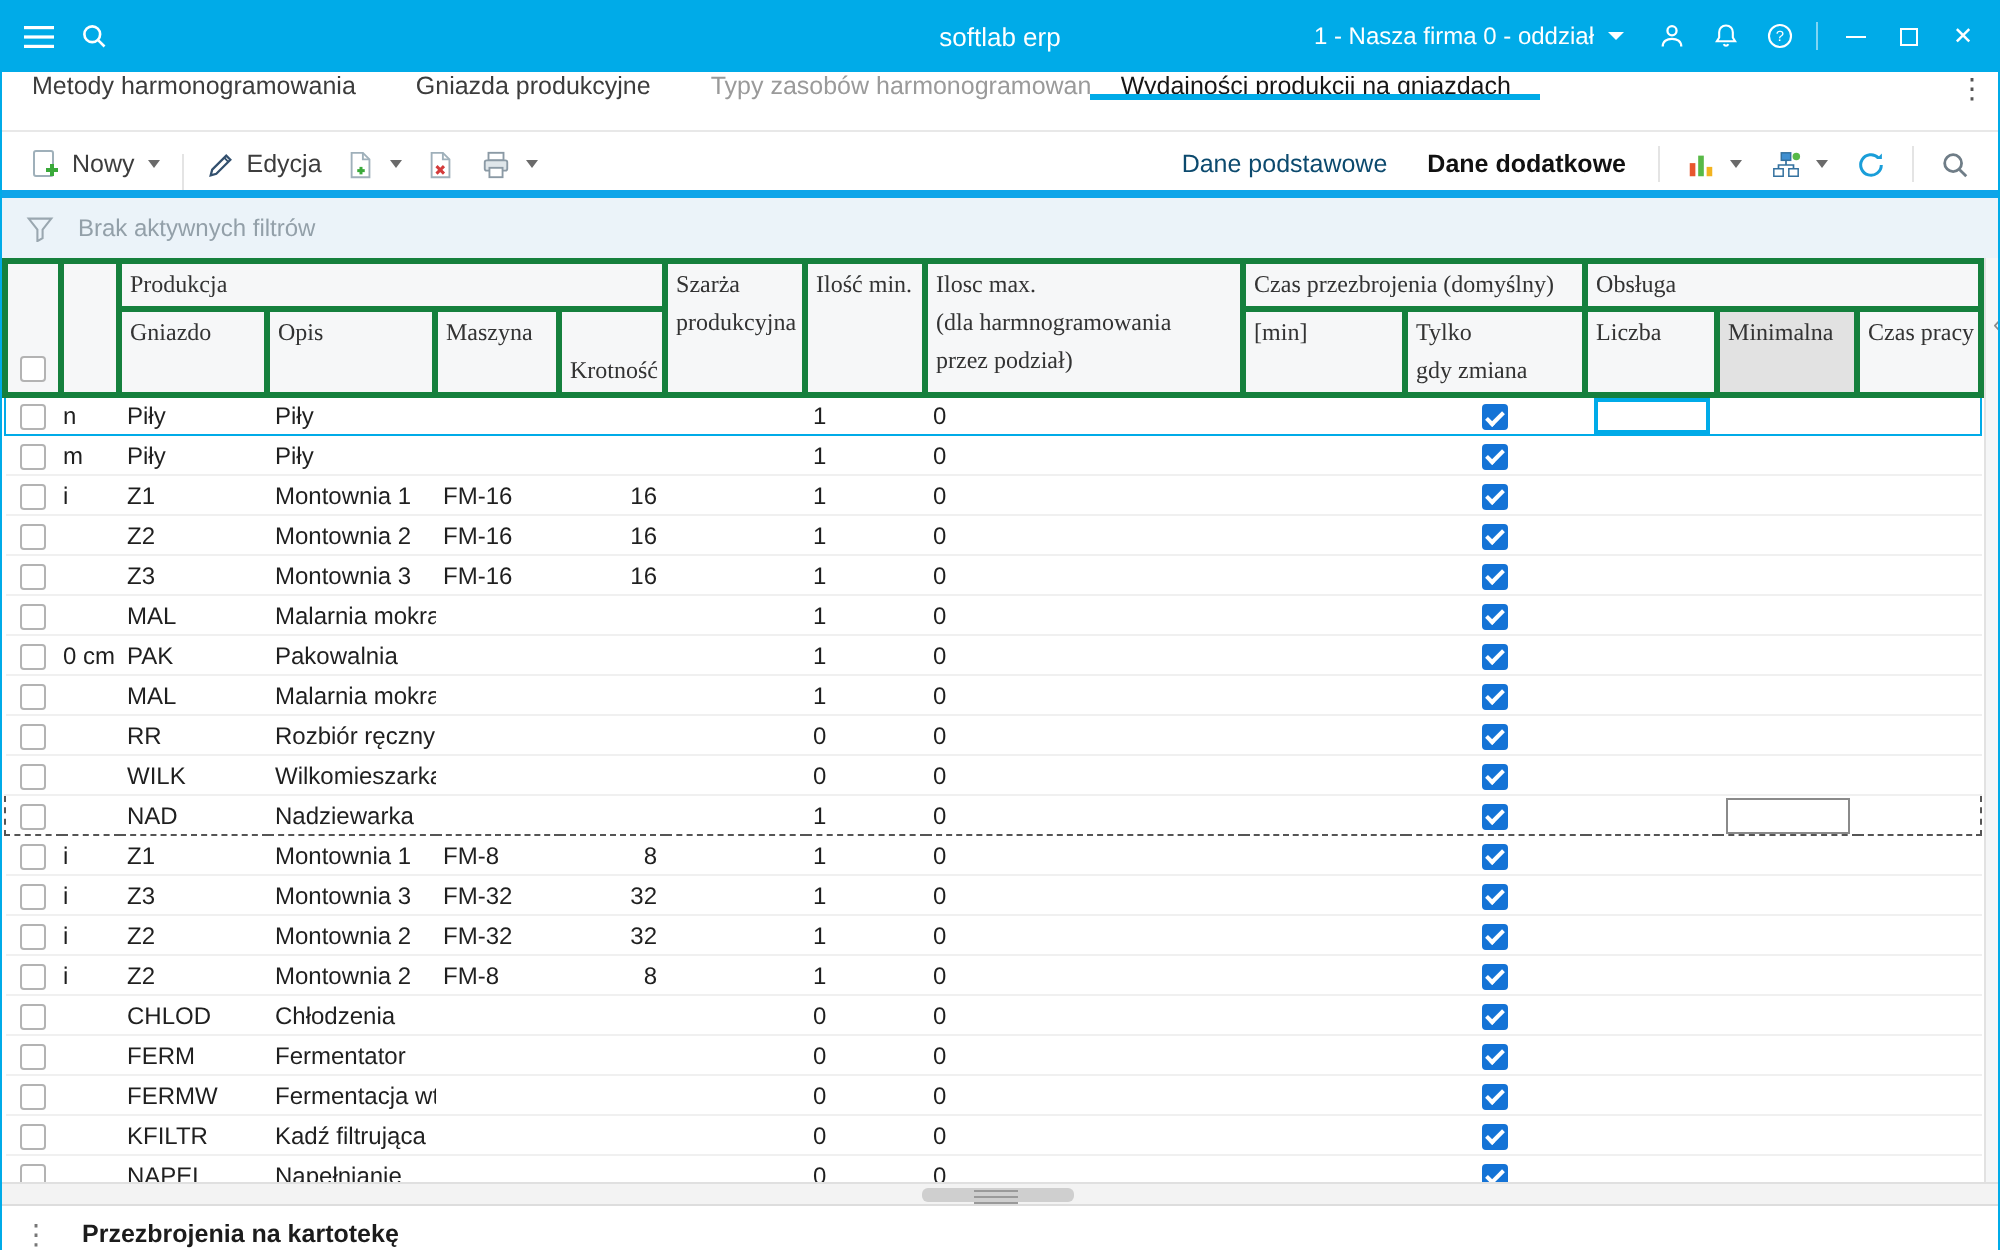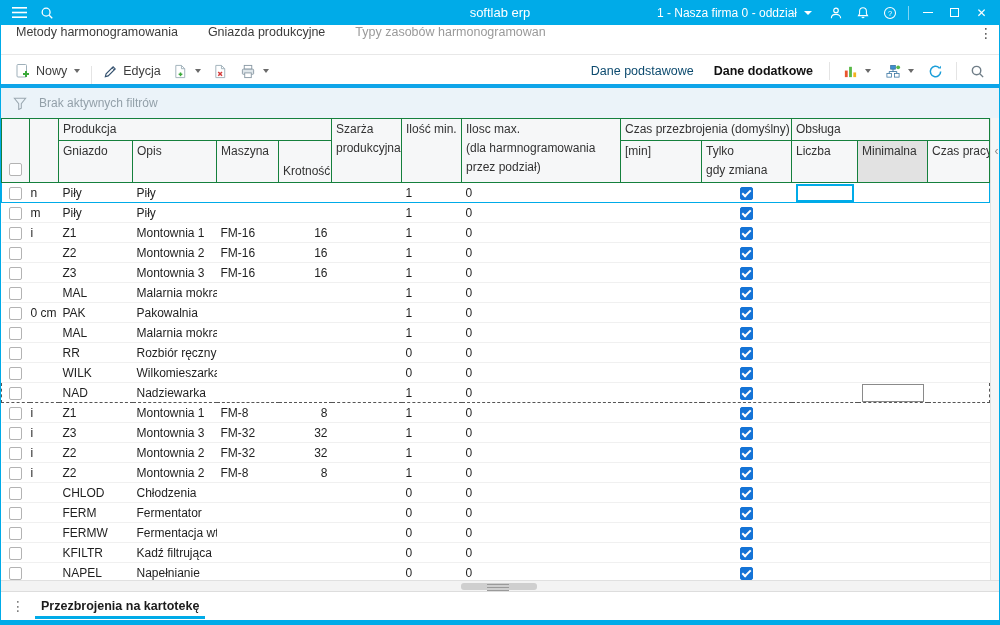--- a/index.html
+++ b/index.html
@@ -5,21 +5,21 @@
   * { margin:0; padding:0; box-sizing:border-box; }
   html,body { width:1000px; height:625px; overflow:hidden; }
   body { font-family:"Liberation Sans","DejaVu Sans",sans-serif; font-size:12px; color:#222; background:#fff; }
   .app { width:1000px; height:625px; display:flex; flex-direction:column; border-left:1px solid #00ABE8; border-right:1px solid #00ABE8; overflow:hidden; }
 
   
   .topbar { flex:0 0 25px; background:#00ABE8; display:flex; align-items:center; color:#fff; position:relative; padding:0 4px; }
   .tb-btn { width:28px; height:25px; display:flex; align-items:center; justify-content:center; cursor:pointer; }
   .tb-title { position:absolute; left:0; right:0; text-align:center; font-size:13px; pointer-events:none; }
   .tb-right { margin-left:auto; display:flex; align-items:center; }
-  .company { display:flex; align-items:center; gap:7px; font-size:12px; padding:0 10px; height:25px; }
+  .company { display:flex; align-items:center; gap:7px; font-size:12px; padding:0 10px; height:36px; }
   .tb-sep { width:1px; height:14px; background:rgba(255,255,255,.5); margin:0 5px; }
   .win-btn { width:27px; height:25px; display:flex; align-items:center; justify-content:center; }
   .minline { width:10px; height:1px; background:#fff; display:block; }
   .maxbox { width:9px; height:9px; border:1px solid #fff; display:block; }
   .xglyph { font-size:12px; line-height:1; }
   .chev-w { width:0; height:0; border-left:4px solid transparent; border-right:4px solid transparent; border-top:4px solid #fff; display:inline-block; }
 
   
   .tabbar { flex:0 0 30px; background:#fff; display:flex; align-items:flex-start; border-bottom:1px solid #e8e8e8; position:relative; }
   .tab { display:flex; align-items:center; padding:0 15px; font-size:12.5px; color:#3c3c3c; white-space:nowrap; cursor:pointer; position:relative; }
@@ -37,21 +37,21 @@
   .txt-btn { padding:0 9px; height:26px; display:flex; align-items:center; font-size:12.5px; color:#0c4a6e; cursor:pointer; }
   .txt-btn.active { color:#111; font-weight:bold; }
 
   
   .filterbar { flex:0 0 30px; background:#ebf3f9; display:flex; align-items:center; padding:0 12px; gap:12px; }
   .filter-text { color:#93a0a9; font-size:12px; }
 
   
   .grid-area { flex:0 0 462px; display:flex; overflow:hidden; background:#fff; }
   table.grid { width:988px; table-layout:fixed; border-collapse:collapse; font-size:12px; }
-  .grid th { background:#f6f7f8; font-weight:normal; color:#333; border:1px solid #15803d; padding:1px 4px; text-align:left; vertical-align:top; line-height:19px; overflow:hidden; white-space:nowrap; }
+  .grid th { background:#f6f7f8; font-weight:normal; color:#333; border:3px solid #15803d; padding:1px 4px; text-align:left; vertical-align:top; line-height:19px; overflow:hidden; white-space:nowrap;font-family:Liberation Serif, serif; }
   .grid thead tr.h1 th { height:20px; }
   .grid thead tr.h2 th { height:42px; }
   .grid th.hl { background:#e2e2e2; }
   .grid th.cbcol, .grid th.extracol { padding:0 2px; }
   .grid th.cbcol { vertical-align:bottom; text-align:center; padding-bottom:3px; }
   .grid th.bottomright { vertical-align:bottom; text-align:right; }
   .grid td { height:20px; padding:0 4px; border-bottom:1px solid #f0f0f0; overflow:hidden; white-space:nowrap; color:#1f1f1f; }
   .grid td.num { text-align:right; }
   .grid td.center { text-align:center; }
   .grid td.extra { padding:0 1px; color:#1f1f1f; }
@@ -136,20 +136,21 @@
       <div class="win-btn">
           <span class="xglyph">✕</span>
         </div>
     </div>
   </div>
 
   <div class="tabbar">
     <div class="tab">Metody harmonogramowania</div>
     <div class="tab">Gniazda produkcyjne</div>
     <div class="tab clipped">Typy zasobów harmonogramowanych</div>
+    <div class="tab active">Wydajności produkcji na gniazdach</div>
     <div class="tab-more">⋮</div>
   </div>
 
   <div class="toolbar">
     <div class="tool-btn">
       <svg width="16" height="16" viewBox="0 0 16 16">
           <rect x="2" y="1.5" width="9.5" height="12.5" rx="1" fill="#fff" stroke="#9fb0ba" stroke-width="1"></rect>
           <line x1="11" y1="8" x2="11" y2="14" stroke="#3aa93a" stroke-width="2"></line>
           <line x1="8" y1="11" x2="14" y2="11" stroke="#3aa93a" stroke-width="2"></line>
         </svg>

